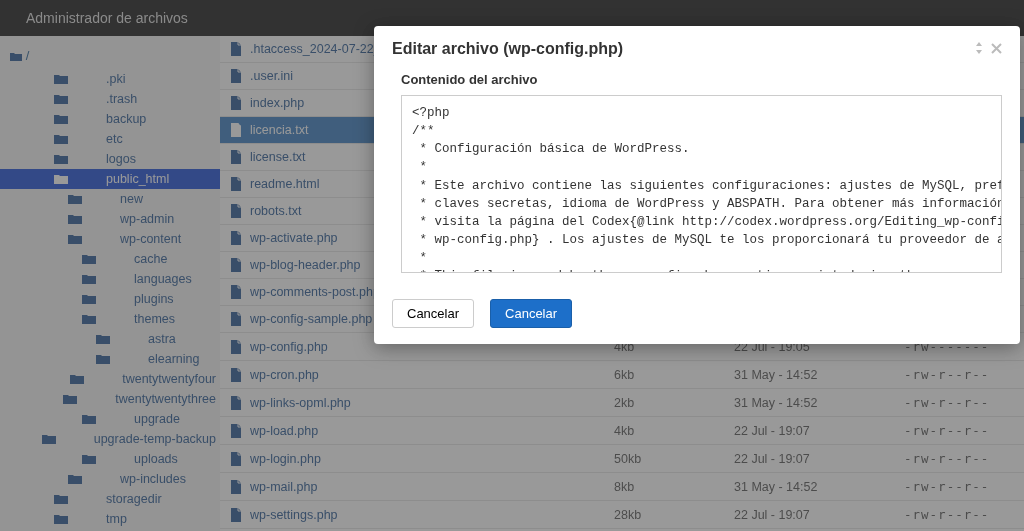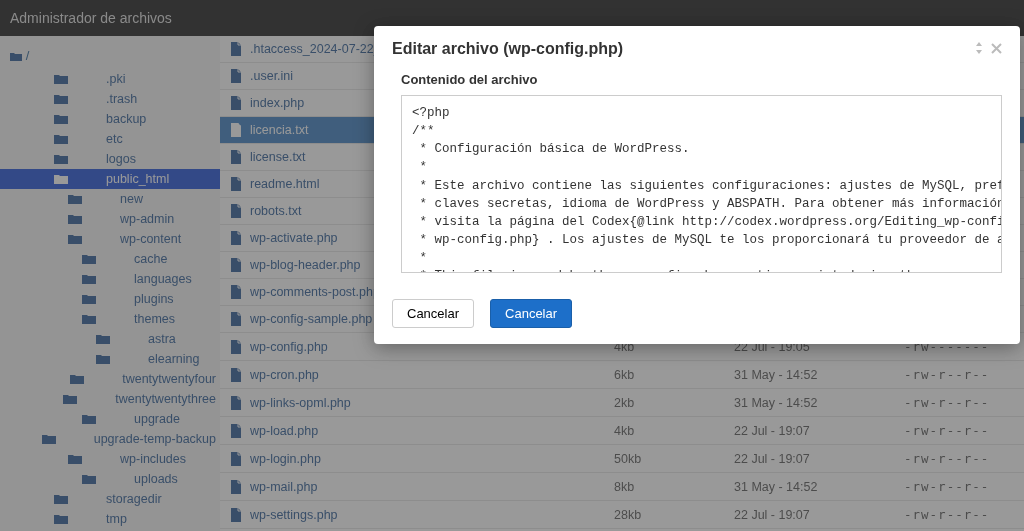--- a/index.html
+++ b/index.html
@@ -1,21 +1,21 @@
 <!DOCTYPE html>
 <html><head>
 <meta charset="utf-8">
 <style>
   * { box-sizing: border-box; margin: 0; padding: 0; }
   html, body { width: 1024px; height: 531px; overflow: hidden; font-family: Arial, Helvetica, sans-serif; font-size: 13px; color: #333; }
   body { position: relative; background: #f7f7f7; }
 
   
   .topbar { height: 36px; background: #1b1b1b; color: #ddd; display: flex; align-items: center; padding: 0 10px; font-size: 14px; }
-  .topbar .title { flex: 1; }
+  .topbar .title { flex: 1; margin-left: 16px; }
 
   
   .main { display: flex; height: calc(100% - 36px); }
   .sidebar { width: 220px; background: #f3f3f3; overflow-y: auto; padding-top: 6px; }
   .content { flex: 1; background: #fff; overflow: hidden; display: flex; flex-direction: column; }
 
   .breadcrumb { padding: 6px 10px; color: #2a6496; font-size: 13px; }
   .breadcrumb svg { vertical-align: middle; }
 
   .tree { list-style: none; }
@@ -232,36 +232,36 @@
           <li>
             <span class="pad" style="width: 50px;"></span>
             <span class="folder-icon">
               <svg width="14" height="11" viewBox="0 0 14 11">
                 <path d="M0 1h5l1 1h8v8H0z" fill="#2a5a94"></path>
               </svg>
             </span>
             <span>upgrade-temp-backup</span>
           </li>
           <li>
+            <span class="pad" style="width: 50px;"></span>
+            <span class="folder-icon">
+              <svg width="14" height="11" viewBox="0 0 14 11">
+                <path d="M0 1h5l1 1h8v8H0z" fill="#2a5a94"></path>
+              </svg>
+            </span>
+            <span>uploads</span>
+          </li>
+          <li>
             <span class="pad" style="width: 36px;"></span>
             <span class="folder-icon">
               <svg width="14" height="11" viewBox="0 0 14 11">
                 <path d="M0 1h5l1 1h8v8H0z" fill="#2a5a94"></path>
               </svg>
             </span>
             <span>wp-includes</span>
-          </li>
-          <li>
-            <span class="pad" style="width: 50px;"></span>
-            <span class="folder-icon">
-              <svg width="14" height="11" viewBox="0 0 14 11">
-                <path d="M0 1h5l1 1h8v8H0z" fill="#2a5a94"></path>
-              </svg>
-            </span>
-            <span>uploads</span>
           </li>
           <li>
             <span class="pad" style="width: 22px;"></span>
             <span class="folder-icon">
               <svg width="14" height="11" viewBox="0 0 14 11">
                 <path d="M0 1h5l1 1h8v8H0z" fill="#2a5a94"></path>
               </svg>
             </span>
             <span>storagedir</span>
           </li>

